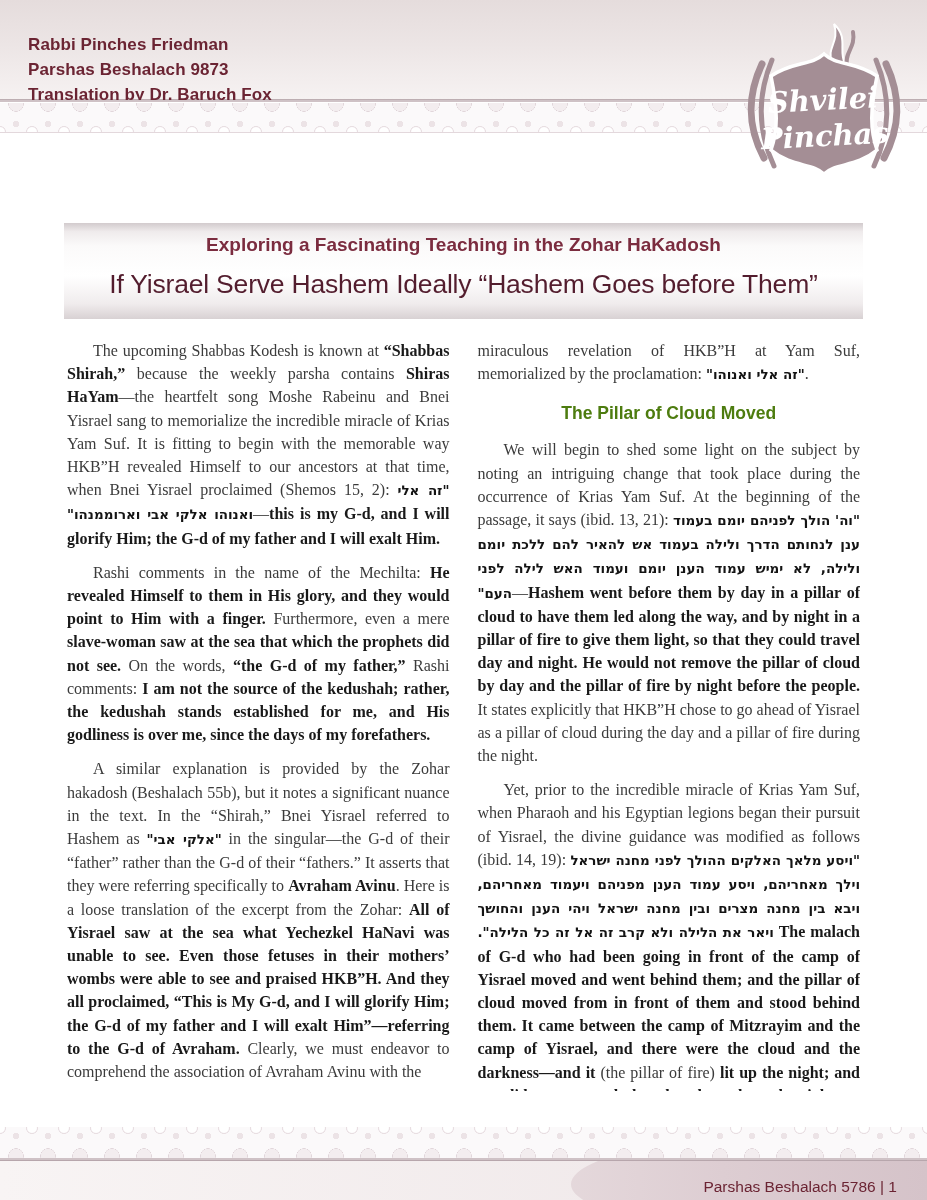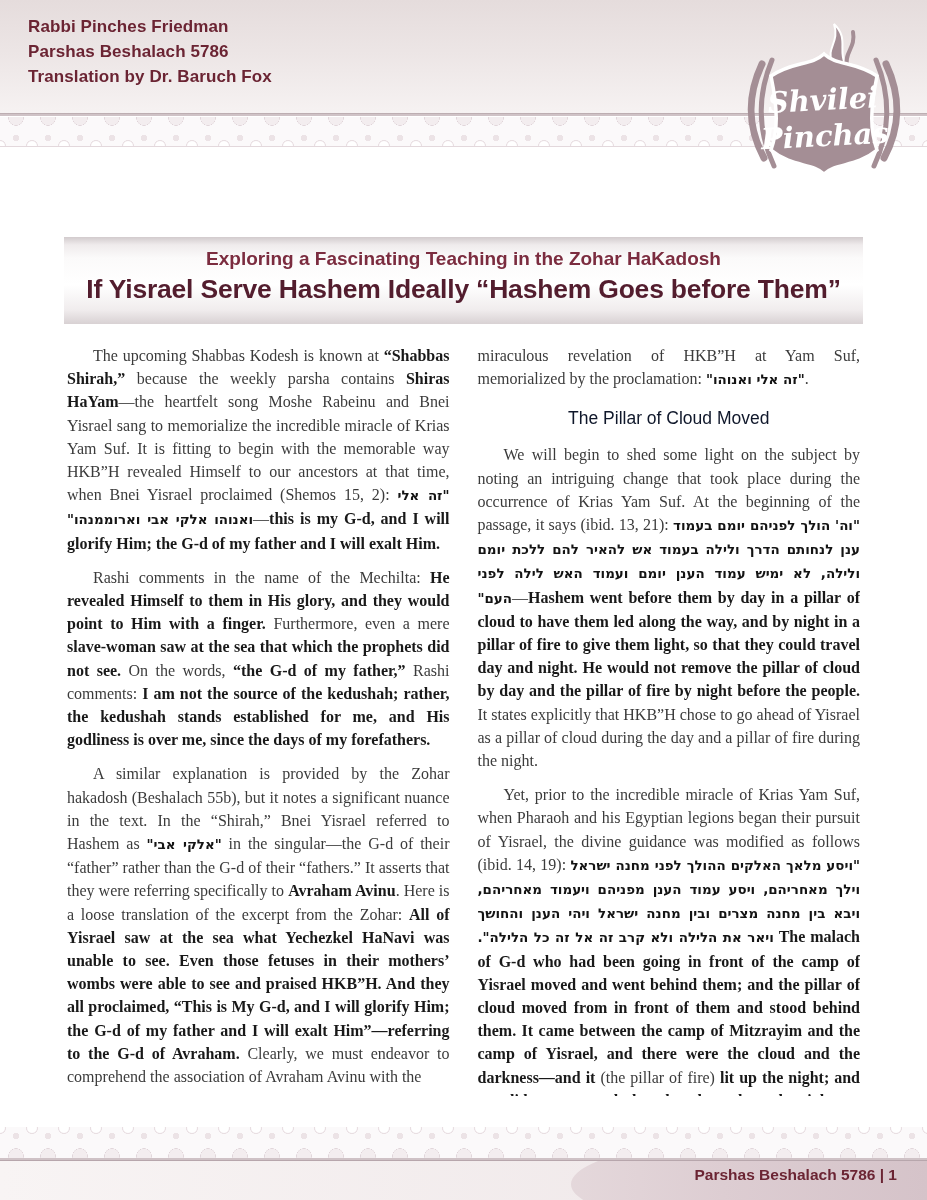--- a/index.html
+++ b/index.html
@@ -4,21 +4,21 @@
 <style>
   * { margin: 0; padding: 0; box-sizing: border-box; }
   body { background: #888; font-family: "Liberation Sans", sans-serif; }
   .page {
     position: relative; width: 927px; height: 1200px;
     margin: 0 auto; background: #ffffff; overflow: hidden;
   }
 
   
   .header {
-    height: 114px; padding: 14px 0 0 28px;
+    height: 100px; padding: 32px 0 0 28px;
     background: linear-gradient(180deg, #e5dcdc 0%, #ece5e5 45%, #f6f2f2 100%);
     border-bottom: 1px solid #bdaeb2;
   }
   .header .hline {
     font-size: 17px; font-weight: 700; color: #6b2433; line-height: 25px;
     letter-spacing: 0.1px;
   }
 
   
   .lace {
@@ -40,69 +40,69 @@
     font-family: "DejaVu Serif", serif; font-style: italic; font-weight: 700;
     fill: #ffffff;
   }
 
   
   .title-panel {
     margin: 90px 64px 0 64px; padding: 11px 8px 15px 8px; text-align: center;
     background: linear-gradient(180deg, #d2cbcd 0%, #efebec 9%, #fbfafa 24%,
                 #ffffff 55%, #f0eced 84%, #d8d1d3 100%);
   }
-  .kicker { font-size: 19px; font-weight: 700; color: #7b2c3f; }
-  .main-title { font-size: 26.5px; font-weight: 700; color: #531d2e; line-height: 39px; letter-spacing: -0.2px; }
+  .kicker { font-size: 19px; font-weight: 700; color: #7b2c3f; margin-bottom: 9px; }
+  .main-title { font-size: 26.5px; font-weight: 400; color: #531d2e; line-height: 39px; letter-spacing: -0.2px; }
 
   
   .body-columns {
     display: flex; gap: 28px; margin: 20px 67px 0 67px; height: 752px; overflow: hidden;
     font-family: "Liberation Serif", "DejaVu Serif", serif;
     font-size: 16px; line-height: 23.2px; color: #3b3b3b; text-align: justify;
   }
   .col { flex: 1 1 0; min-width: 0; }
   .col p { margin-bottom: 11px; text-indent: 26px; }
   .col p.noindent { text-indent: 0; }
   .col .b { font-weight: 700; color: #191919; }
   .col .heb {
     direction: rtl; unicode-bidi: isolate;
     font-family: "DejaVu Sans", sans-serif; font-weight: 700;
     font-size: 0.84em; color: #141414;
   }
   .subhead {
     text-align: center; font-family: "Liberation Sans", sans-serif;
-    font-size: 17.5px; font-weight: 400; color: #0f172a;
+    font-size: 17.5px; font-weight: 700; color: #4d7c0f;
     line-height: 24px; margin: 15px 0 13px 0; text-indent: 0;
   }
 
   
   .footer-lace { position: absolute; left: 0; right: 0; bottom: 40px; }
   .footer-bar {
     position: absolute; left: 0; right: 0; bottom: 0; height: 40px;
     background: linear-gradient(90deg, #f4eeee 0%, #eee6e7 40%, #ddcdd2 78%, #d5c3c9 100%);
     border-top: 1px solid #b7a6ac;
   }
   .footer-curl {
     position: absolute; left: 0; top: 0; width: 620px; height: 40px;
     background: linear-gradient(90deg, #f8f4f4 0%, #f1eaeb 100%);
     clip-path: path('M0,0 L598,0 C568,12 562,27 585,40 L0,40 Z');
   }
   .footer-text {
-    position: absolute; right: 30px; top: 5px;
-    font-size: 15.5px; font-weight: 700; color: #6b2433;
+    position: absolute; right: 30px; top: 17px;
+    font-size: 15.5px; font-weight: 400; color: #6b2433;
   }
 </style>
 </head>
 <body>
 
 <div class="page">
 
   <div class="header">
     <div class="hline">Rabbi Pinches Friedman</div>
-    <div class="hline">Parshas Beshalach 5786</div>
+    <div class="hline">Parshas Beshalach 9873</div>
     <div class="hline">Translation by Dr. Baruch Fox</div>
   </div>
 
   <div class="lace lace-top"></div>
 
   <div class="logo">
     <svg viewBox="0 0 178 176">
 
       <path d="M27,44 C12,76 12,106 29,138" fill="none" stroke="#a48e95" stroke-width="7" stroke-linecap="round"></path>
       <path d="M37,40 C22,76 22,110 39,146" fill="none" stroke="#a48e95" stroke-width="5" stroke-linecap="round"></path>

